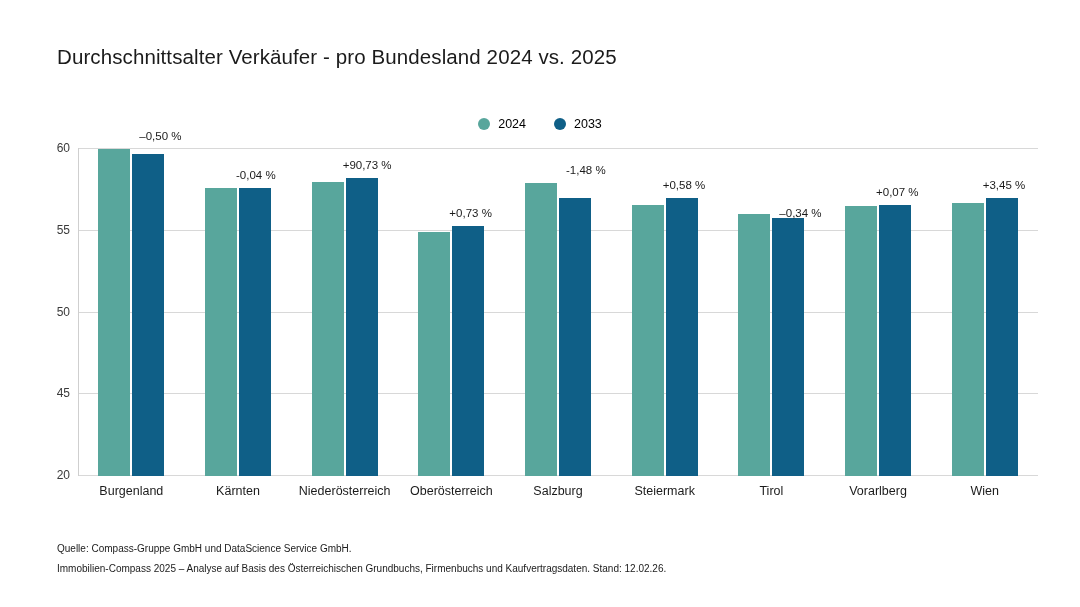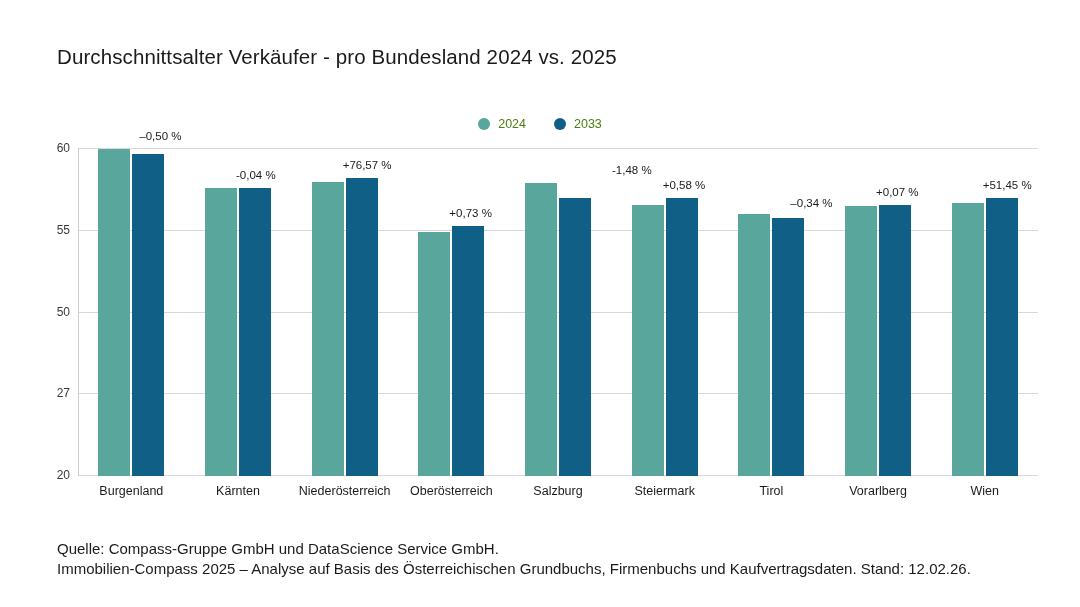--- a/index.html
+++ b/index.html
@@ -46,21 +46,21 @@
     gap: 8px;
   }
   .legend-dot {
     width: 12px;
     height: 12px;
     border-radius: 50%;
     display: inline-block;
   }
   .legend-label {
     font-size: 12.5px;
-    color: #4d7c0f;
+    color: #000000;
   }
   
   #plot {
     position: absolute;
     left: 78px;
     top: 148px;
     width: 960px;
     height: 327px;
   }
   .gridline {
@@ -137,21 +137,21 @@
     right: 0;
     text-align: center;
     font-size: 12.5px;
     color: #1b1b1b;
     white-space: nowrap;
   }
   #footer {
     position: absolute;
     left: 57px;
     top: 539px;
-    font-size: 15px;
+    font-size: 10px;
     line-height: 20px;
     color: #1b1b1b;
   }
   #footer div { white-space: nowrap; }
 </style>
 </head>
 <body>
 
 <div id="page">
 
@@ -171,21 +171,21 @@
   <div id="plot">
       <div class="gridline" style="top: 327px;"></div>
       <div class="gridline" style="top: 245.25px;"></div>
       <div class="gridline" style="top: 163.5px;"></div>
       <div class="gridline" style="top: 81.75px;"></div>
       <div class="gridline" style="top: 0px;"></div>
     </div>
   <div id="axis-left"></div>
   <div id="ytick-labels">
       <div class="ytick-label" style="top: 327px;">20</div>
-      <div class="ytick-label" style="top: 245.25px;">27</div>
+      <div class="ytick-label" style="top: 245.25px;">45</div>
       <div class="ytick-label" style="top: 163.5px;">50</div>
       <div class="ytick-label" style="top: 81.75px;">55</div>
       <div class="ytick-label" style="top: 0px;">60</div>
     </div>
   <div id="groups">
       <div class="group">
         <div class="bars">
           <div class="bar bar-2024" style="height: 327px; background: rgb(88, 166, 156);"></div>
           <div class="bar bar-2025" style="height: 322.095px; background: rgb(15, 95, 135);"></div>
         </div>
@@ -198,69 +198,69 @@
           <div class="bar bar-2025" style="height: 287.76px; background: rgb(15, 95, 135);"></div>
         </div>
         <div class="delta" style="top: 21.24px; left: 50%; transform: translateX(-2px);">-0,04 %</div>
         <div class="xlabel">Kärnten</div>
       </div>
       <div class="group">
         <div class="bars">
           <div class="bar bar-2024" style="height: 294.3px; background: rgb(88, 166, 156);"></div>
           <div class="bar bar-2025" style="height: 297.57px; background: rgb(15, 95, 135);"></div>
         </div>
-        <div class="delta" style="top: 11.43px; left: 50%; transform: translateX(-2px);">+76,57 %</div>
+        <div class="delta" style="top: 11.43px; left: 50%; transform: translateX(-2px);">+90,73 %</div>
         <div class="xlabel">Niederösterreich</div>
       </div>
       <div class="group">
         <div class="bars">
           <div class="bar bar-2024" style="height: 243.615px; background: rgb(88, 166, 156);"></div>
           <div class="bar bar-2025" style="height: 250.155px; background: rgb(15, 95, 135);"></div>
         </div>
         <div class="delta" style="top: 58.845px; left: 50%; transform: translateX(-2px);">+0,73 %</div>
         <div class="xlabel">Oberösterreich</div>
       </div>
       <div class="group">
         <div class="bars">
           <div class="bar bar-2024" style="height: 292.665px; background: rgb(88, 166, 156);"></div>
           <div class="bar bar-2025" style="height: 277.95px; background: rgb(15, 95, 135);"></div>
         </div>
-        <div class="delta" style="top: 16.335px; left: 50%; transform: translateX(8px); margin-left: 46px;">-1,48 %</div>
+        <div class="delta" style="top: 16.335px; left: 50%; transform: translateX(8px);">-1,48 %</div>
         <div class="xlabel">Salzburg</div>
       </div>
       <div class="group">
         <div class="bars">
           <div class="bar bar-2024" style="height: 271.41px; background: rgb(88, 166, 156);"></div>
           <div class="bar bar-2025" style="height: 277.95px; background: rgb(15, 95, 135);"></div>
         </div>
         <div class="delta" style="top: 31.05px; left: 50%; transform: translateX(-2px);">+0,58 %</div>
         <div class="xlabel">Steiermark</div>
       </div>
       <div class="group">
         <div class="bars">
           <div class="bar bar-2024" style="height: 261.6px; background: rgb(88, 166, 156);"></div>
           <div class="bar bar-2025" style="height: 258.33px; background: rgb(15, 95, 135);"></div>
         </div>
-        <div class="delta" style="top: 49px; left: 50%; transform: translateX(8px); margin-left: 11px;">–0,34 %</div>
+        <div class="delta" style="top: 59px; left: 50%; transform: translateX(8px);">–0,34 %</div>
         <div class="xlabel">Tirol</div>
       </div>
       <div class="group">
         <div class="bars">
           <div class="bar bar-2024" style="height: 269.775px; background: rgb(88, 166, 156);"></div>
           <div class="bar bar-2025" style="height: 270.592px; background: rgb(15, 95, 135);"></div>
         </div>
         <div class="delta" style="top: 38.4075px; left: 50%; transform: translateX(-2px);">+0,07 %</div>
         <div class="xlabel">Vorarlberg</div>
       </div>
       <div class="group">
         <div class="bars">
           <div class="bar bar-2024" style="height: 273.045px; background: rgb(88, 166, 156);"></div>
           <div class="bar bar-2025" style="height: 277.95px; background: rgb(15, 95, 135);"></div>
         </div>
-        <div class="delta" style="top: 31.05px; left: 50%; transform: translateX(-2px);">+51,45 %</div>
+        <div class="delta" style="top: 31.05px; left: 50%; transform: translateX(-2px);">+3,45 %</div>
         <div class="xlabel">Wien</div>
       </div>
     </div>
 
   <div id="footer">
     <div>Quelle: Compass-Gruppe GmbH und DataScience Service GmbH.</div>
     <div>Immobilien-Compass 2025 – Analyse auf Basis des Österreichischen Grundbuchs, Firmenbuchs und Kaufvertragsdaten. Stand: 12.02.26.</div>
   </div>
 
 </div>

